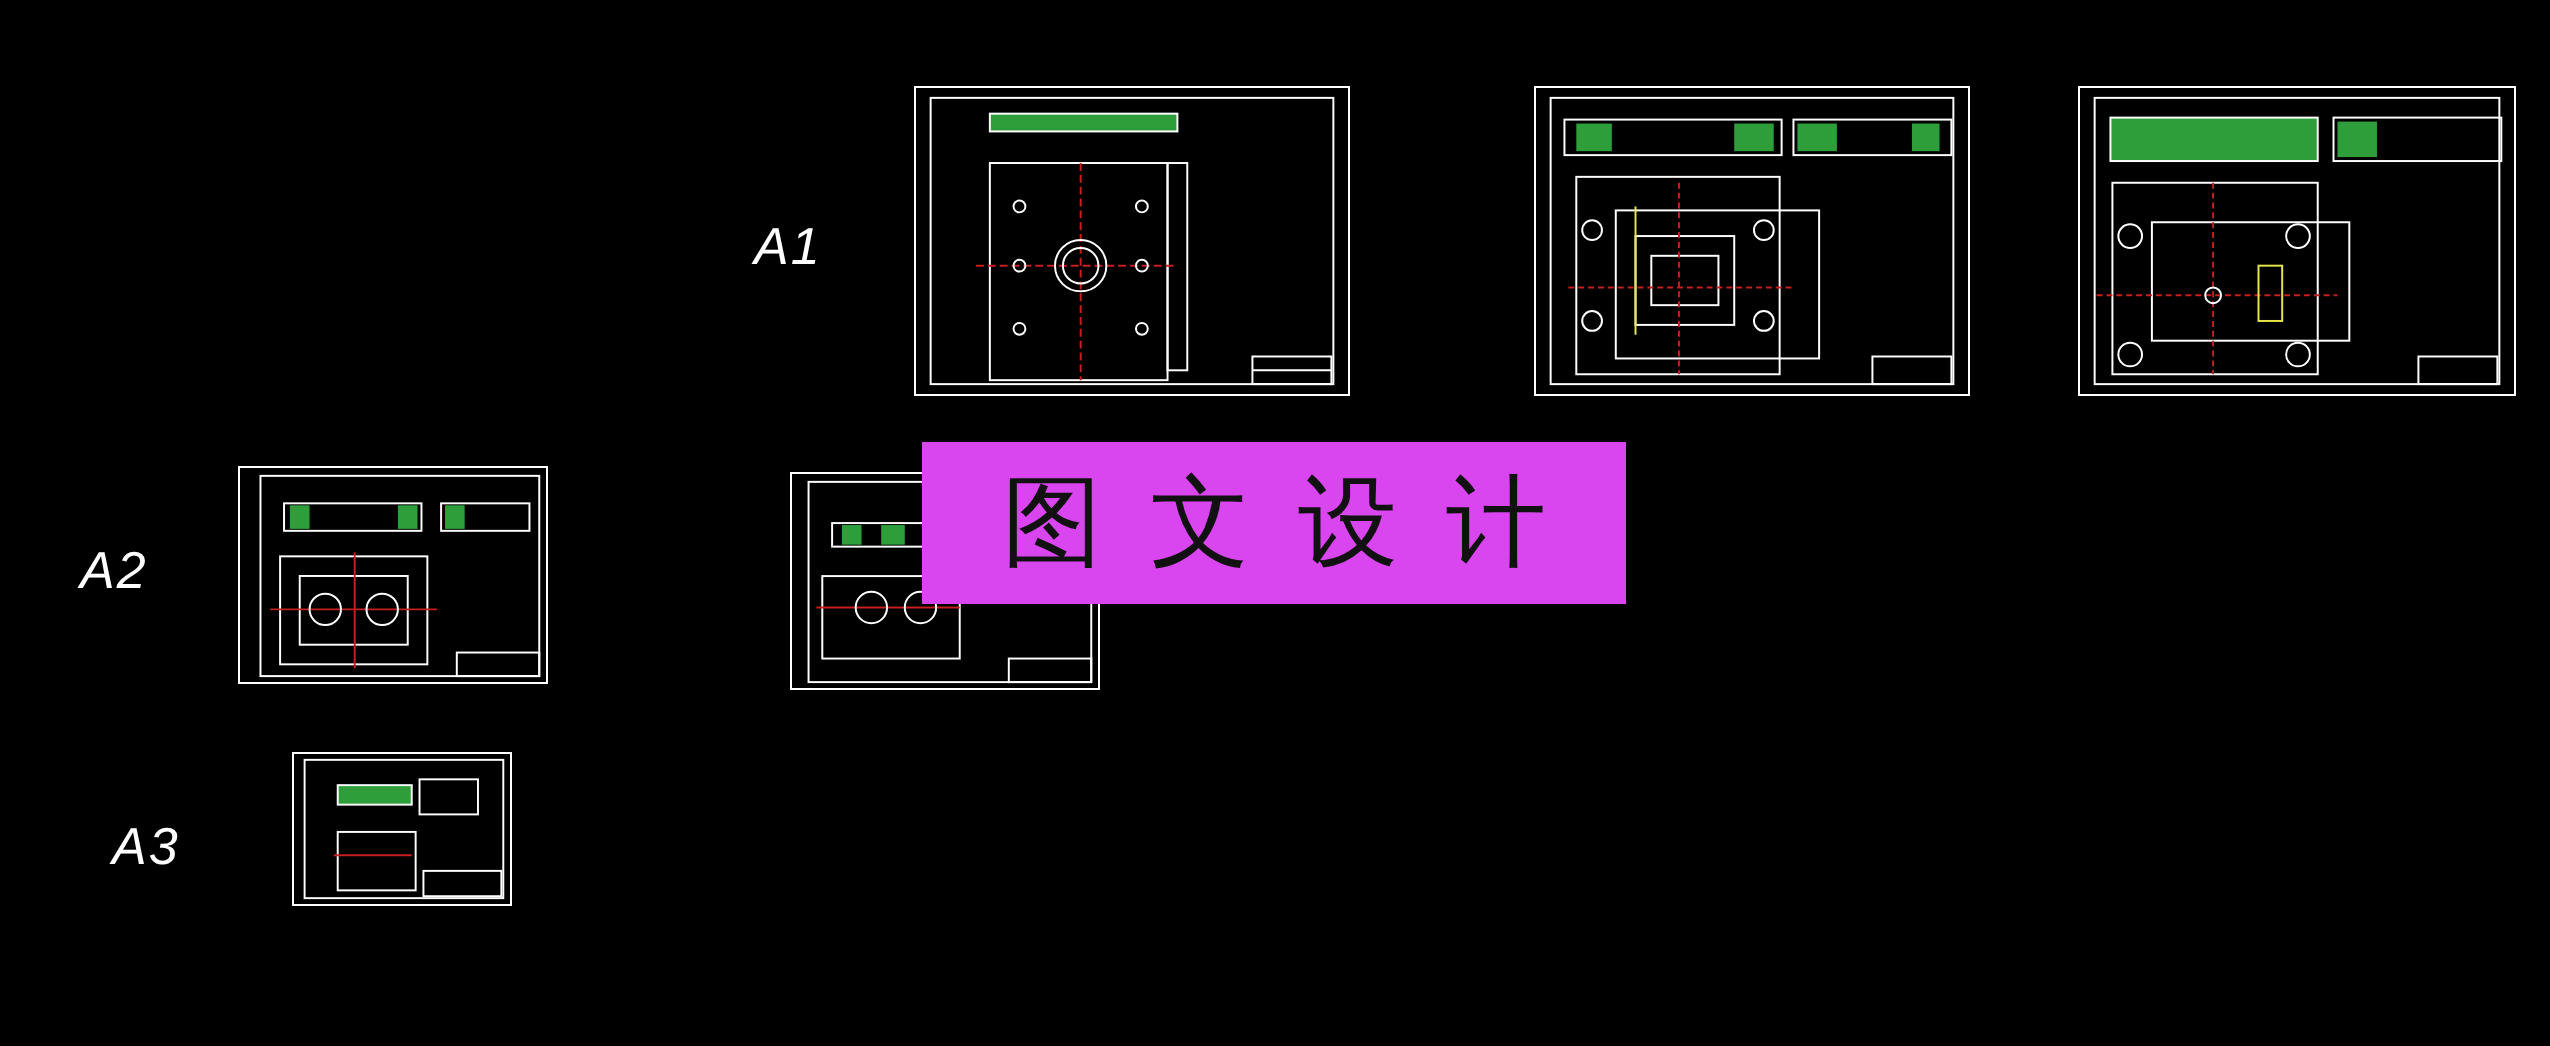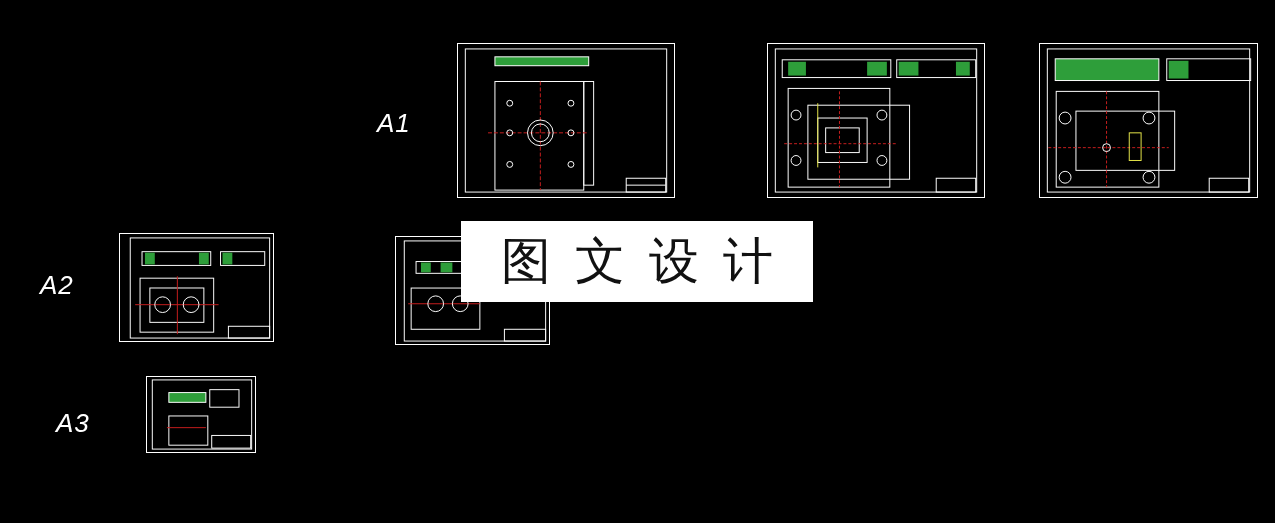--- a/index.html
+++ b/index.html
@@ -1,20 +1,20 @@
 <!DOCTYPE html>
 <html><head>
 <meta charset="utf-8">
 <style>
   html,body{margin:0;padding:0;background:#000;}
   body{width:1275px;height:523px;position:relative;overflow:hidden;font-family:"DejaVu Sans",sans-serif;}
   .label{position:absolute;color:#fff;font-family:Liberation Sans, sans-serif;font-style:italic;font-weight:100;font-size:26px;letter-spacing:1px;}
   .sheet{position:absolute;border:1px solid #fff;box-sizing:border-box;}
   .sheet svg{position:absolute;left:0;top:0;width:100%;height:100%;}
-  .watermark{position:absolute;left:461px;top:221px;width:352px;height:81px;background:#ffffff;display:flex;align-items:center;justify-content:center;}
+  .watermark{position:absolute;left:461px;top:221px;width:352px;height:81px;background:#d946ef;display:flex;align-items:center;justify-content:center;}
   .watermark span{font-family:"DejaVu Serif",serif;font-size:50px;color:#111;letter-spacing:24px;padding-left:24px;}
 </style>
 </head>
 <body>
 
 <div class="label" style="left:377px;top:108px;">A1</div>
 <div class="label" style="left:40px;top:258px;margin-top:12px;">A2</div>
 <div class="label" style="left:56px;top:376px;margin-top:32px;">A3</div>
 
 <div class="sheet" style="left:457px;top:43px;width:218px;height:155px;">

